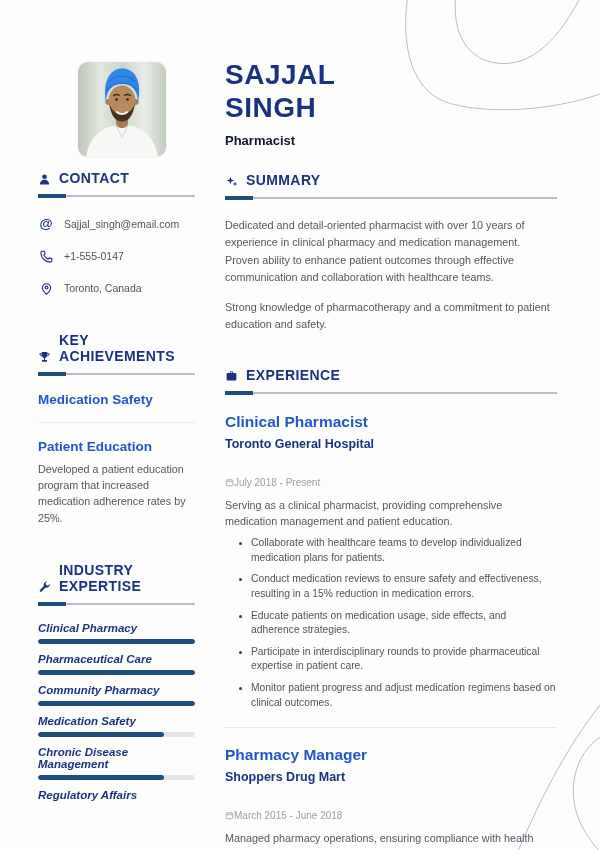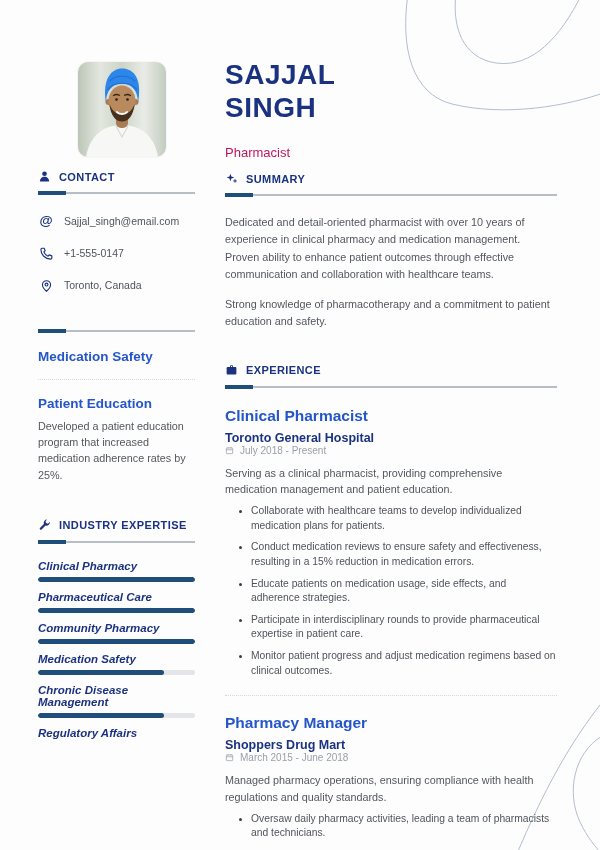--- a/index.html
+++ b/index.html
@@ -6,28 +6,28 @@
   body{width:600px;height:850px;background:#fff;}
   .page{position:relative;width:600px;height:850px;background:#fdfdfd;overflow:hidden;
         font-family:"Liberation Sans","DejaVu Sans",sans-serif;}
   .decor{position:absolute;inset:0;width:600px;height:850px;pointer-events:none;}
 
   
   .photo{position:absolute;left:78px;top:62px;width:88px;height:95px;border-radius:10px;overflow:hidden;box-shadow:0 0 0 1px rgba(0,0,0,0.03);}
   .photo svg{display:block;width:88px;height:95px;}
   .namecard{position:absolute;left:225px;top:58px;}
   .name-line{display:block;font-size:28px;font-weight:700;color:#1b3280;line-height:33px;letter-spacing:.5px;}
-  .role{margin-top:21px;font-size:13px;font-weight:400;color:#be185d;}
+  .role{margin-top:9px;font-size:13px;font-weight:700;color:#0f172a;}
 
   
   .sidebar{position:absolute;left:38px;top:170px;width:157px;}
   .main{position:absolute;left:225px;top:172px;width:332px;}
 
   
-  .sec-head{display:flex;align-items:center;gap:8px;color:#1b3280;font-size:11px;font-weight:700;letter-spacing:.4px;}
+  .sec-head{display:flex;align-items:flex-end;gap:8px;color:#1b3280;font-size:14px;font-weight:700;letter-spacing:.4px;}
   .sec-head svg{width:13px;height:13px;flex:none;}
   .rule{position:relative;height:4px;margin-top:8px;}
   .rule .rule-line{position:absolute;left:0;right:0;top:1px;height:2px;background:#b9bec6;}
   .rule .rule-accent{position:absolute;left:0;top:0;width:28px;height:4px;background:#1e4e79;}
 
   
   .contact-list{margin-top:18px;}
   .contact-item{display:flex;align-items:center;gap:10px;margin-bottom:16px;}
   .contact-item .cicon{width:16px;height:16px;flex:none;display:flex;align-items:center;justify-content:center;color:#1b3280;}
   .contact-item .cicon svg{width:15px;height:15px;}
@@ -52,21 +52,21 @@
   
   .summary-body{margin-top:17px;}
   .summary-body p{margin:0 0 13px;font-size:10.8px;line-height:1.6;color:#53575e;}
 
   
   .sec-exper{margin-top:33px;}
   .jobs{margin-top:2px;}
   .job{margin-top:18px;}
   .job-title{font-size:15.5px;font-weight:700;color:#2456c9;margin:0;}
   .job-company{font-size:12.5px;font-weight:700;color:#1b3280;margin-top:6px;}
-  .job-date{display:flex;align-items:center;gap:6px;margin-top:0;color:#9aa0a9;font-size:10px;}
+  .job-date{display:flex;align-items:center;margin-top:26px;color:#9aa0a9;font-size:10px;}
   .job-date svg{width:9px;height:9px;flex:none;}
   .job-desc{margin-top:9px;font-size:10.8px;line-height:1.55;color:#53575e;}
   ul.bullets{margin:6px 0 0;padding:0 0 0 26px;}
   ul.bullets li{font-size:10.3px;line-height:1.42;color:#4f545c;margin-bottom:7px;}
   ul.bullets li::marker{color:#3a3e45;font-size:9px;}
   .job-divider{border:none;border-top:1px dotted #d5d8dd;margin:17px 0 0;}
 </style>
 </head>
 <body>
 
@@ -151,20 +151,26 @@
                 <path d="M12 21.2s-6.5-5.6-6.5-10.4a6.5 6.5 0 1 1 13 0c0 4.8-6.5 10.4-6.5 10.4z"></path>
                 <circle cx="12" cy="10.5" r="2.3"></circle>
               </svg>
             </span>
             <span class="contact-text">Toronto, Canada</span>
           </div>
         </div>
     </section>
 
     <section class="sec-ach">
+      <div class="sec-head">
+        <svg viewBox="0 0 24 24">
+            <path d="M7 2h10v2h4.5c0 3.6-2.3 5.8-5.4 6.2a5.6 5.6 0 0 1-3 2.9V16.5h3.5v3.3H7.4v-3.3H11V13.1a5.6 5.6 0 0 1-3.1-2.9C4.8 9.8 2.5 7.6 2.5 4H7V2zm-2.6 3.5c.3 1.6 1.3 2.7 2.7 3.1A8 8 0 0 1 6.6 5.5H4.4zm15.2 0h-2.2a8 8 0 0 1-.5 3.1c1.4-.4 2.4-1.5 2.7-3.1z" fill="#1b3280"></path>
+          </svg>
+        <span>KEY ACHIEVEMENTS</span>
+      </div>
       <div class="rule">
           <span class="rule-line"></span>
           <span class="rule-accent"></span>
         </div>
       <div class="ach-list" id="ach-list">
           <div class="ach-item">
             <h3 class="ach-title">Medication Safety</h3>
           </div>
           <hr class="ach-divider">
           <div class="ach-item">

